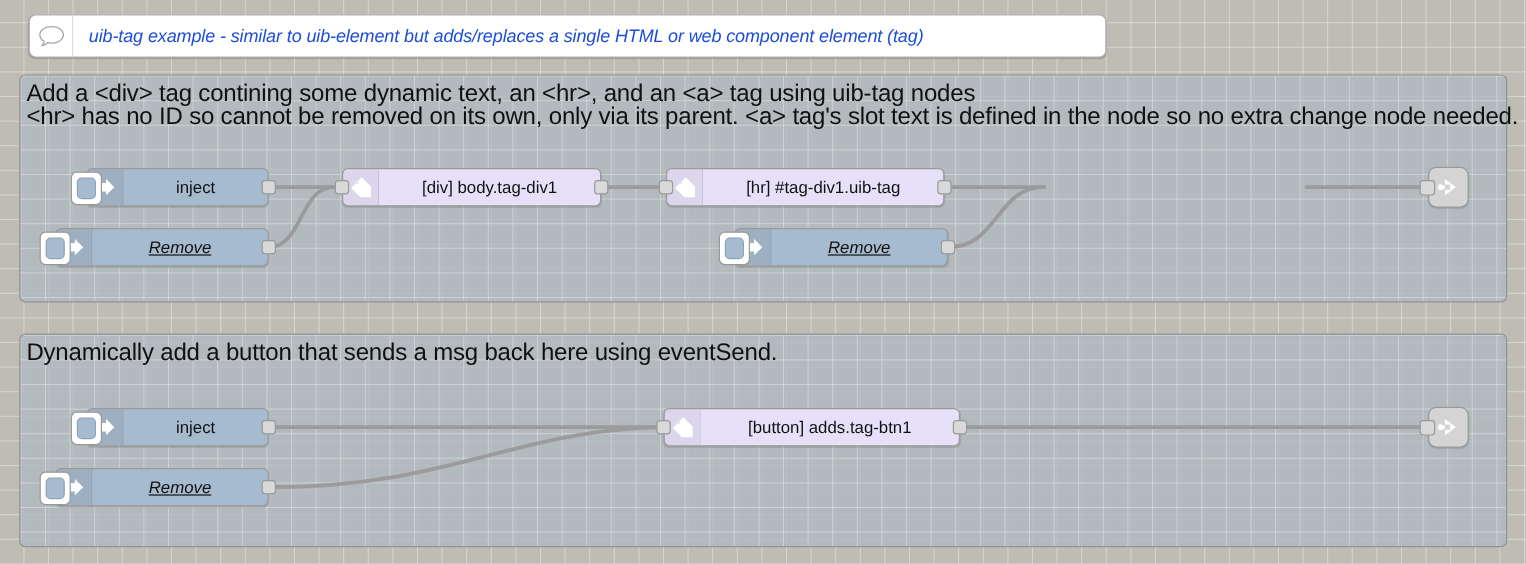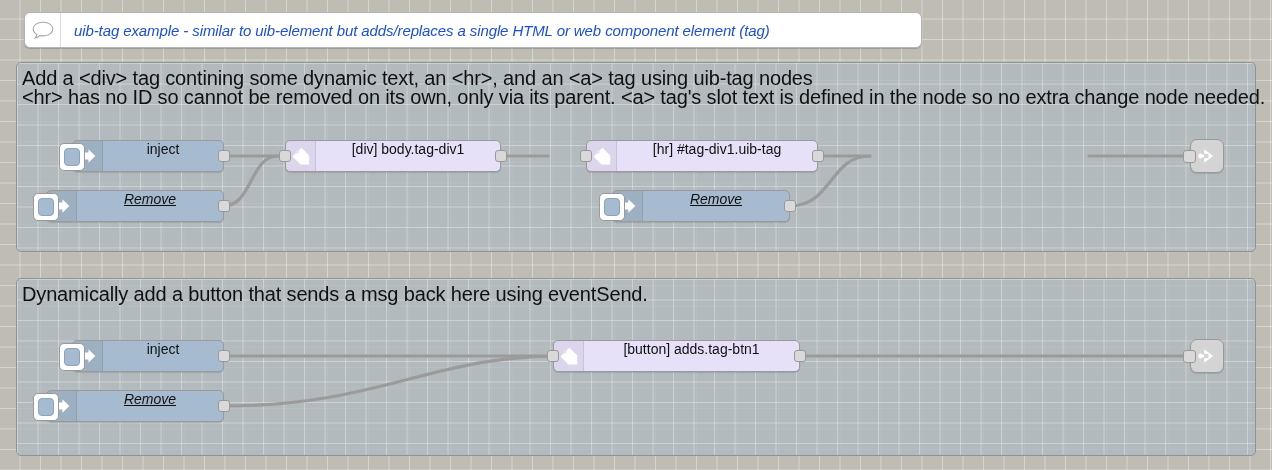--- a/index.html
+++ b/index.html
@@ -78,20 +78,21 @@
   
   .wires { position: absolute; left: 0; top: 0; width: 1272px; height: 470px;
            pointer-events: none; }
 
   
   .node {
     position: absolute;
     height: 32px;
     border-radius: 5px;
     display: flex;
+    align-items: center;
     border: 1px solid #9a9a9a;
     box-shadow: 0 1px 1px rgba(0,0,0,0.12);
     overflow: visible;
   }
   .node-inject { background: #a6bbcf; }
   .node-uibtag { background: #e6e0f8; }
 
   .node-icon {
     width: 30px; height: 100%;
     flex: 0 0 30px;
@@ -237,21 +238,21 @@
     <div class="node-icon">
       <svg width="20" height="20" viewBox="0 0 20 20">
         <path d="M10.6 1.6 L18.4 9.4 L9.6 18.2 L1.8 10.4 L1.8 1.6 Z" fill="#ffffff" transform="rotate(180 10 10)"></path>
         <circle cx="6.1" cy="6.1" r="1.6" fill="#e6e0f8"></circle>
       </svg>
     </div>
     <div class="node-label label-center">[div] body.tag-div1</div>
     <div class="port port-out"></div>
   </div>
 
-  <div class="node node-uibtag" style="left:586px; top:140px; width:232px;">
+  <div class="node node-uibtag" style="left:555px; top:140px; width:232px;">
     <div class="port port-in"></div>
     <div class="node-icon">
       <svg width="20" height="20" viewBox="0 0 20 20">
         <path d="M10.6 1.6 L18.4 9.4 L9.6 18.2 L1.8 10.4 L1.8 1.6 Z" fill="#ffffff" transform="rotate(180 10 10)"></path>
         <circle cx="6.1" cy="6.1" r="1.6" fill="#e6e0f8"></circle>
       </svg>
     </div>
     <div class="node-label label-center">[hr] #tag-div1.uib-tag</div>
     <div class="port port-out"></div>
   </div>

